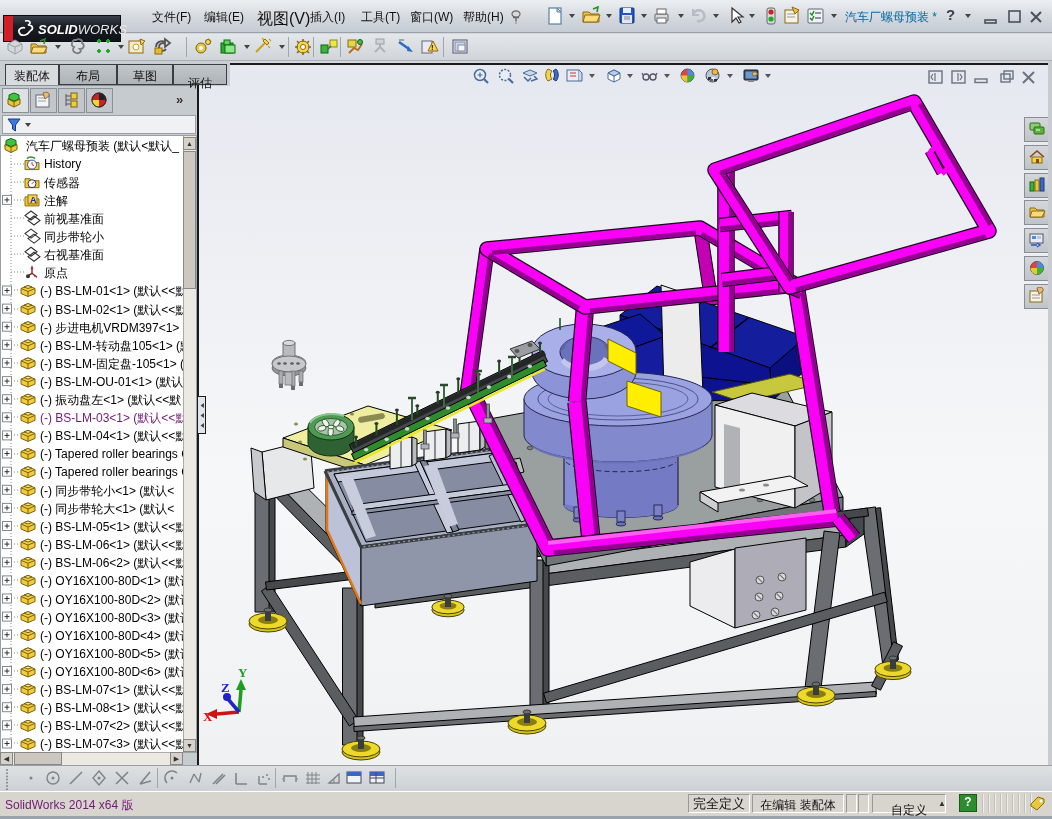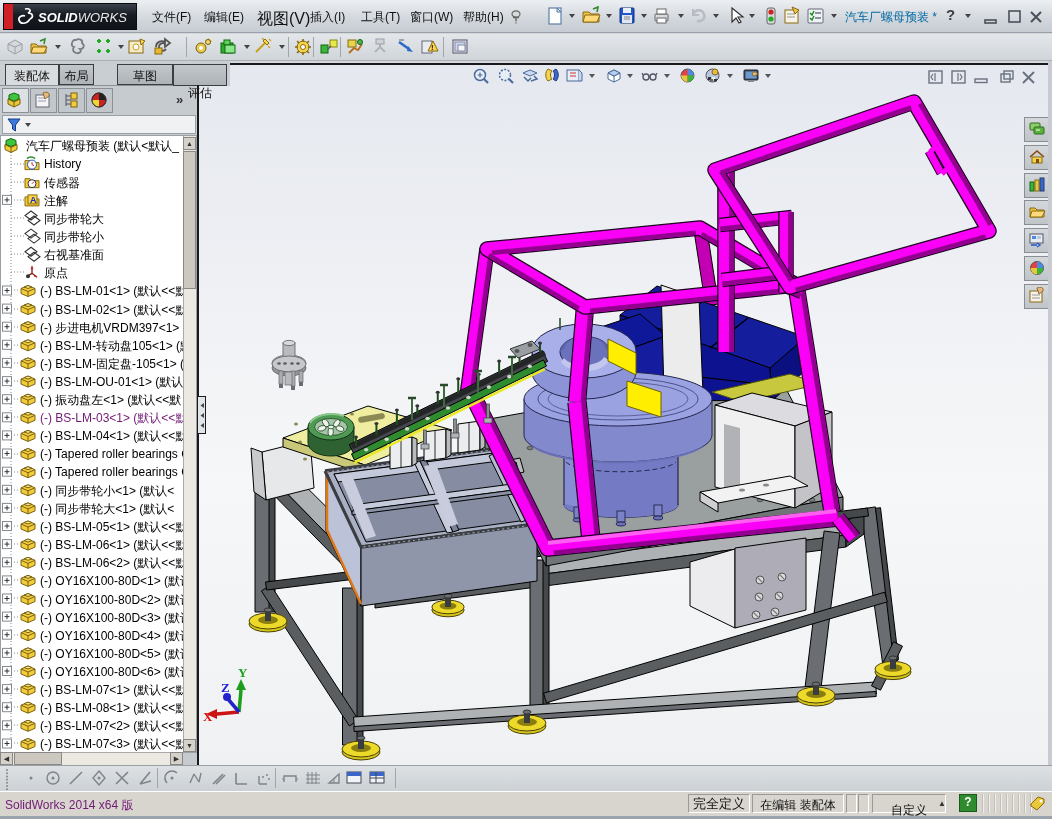--- a/index.html
+++ b/index.html
@@ -303,21 +303,21 @@
 <polygon points="217.0,709.0 217.0,719.0 206.0,714.0" fill="#cc1414"></polygon>
 <line x1="239" y1="712" x2="241" y2="690" stroke="#1e9e1e" stroke-width="3.5" stroke-linecap="butt"></line>
 <polygon points="236.0,690.0 246.0,690.0 241.0,679.0" fill="#1e9e1e"></polygon>
 <line x1="239" y1="712" x2="228" y2="699" stroke="#2222cc" stroke-width="3.5" stroke-linecap="butt"></line>
 <ellipse cx="227" cy="697" rx="4" ry="4" fill="#2222cc"></ellipse>
 <text x="203" y="721" font-size="13" font-weight="bold" fill="#dd1111" font-family="Liberation Serif">X</text>
 <text x="238" y="677" font-size="13" font-weight="bold" fill="#1e9e1e" font-family="Liberation Serif">Y</text>
 <text x="221" y="692" font-size="13" font-weight="bold" fill="#2222dd" font-family="Liberation Serif">Z</text>
   </svg>
 <div class="abs" style="left:0;top:0;width:1052px;height:33px;background:linear-gradient(180deg,#eceff2,#d2d7dd 60%,#c6ccd3);z-index:10;border-bottom:1px solid #9aa0a8"></div>
-<div class="abs" style="left:3px;top:3px;width:134px;height:27px;background:linear-gradient(180deg,#3a414c,#171b22 45%,#10141a);z-index:11;border:1px solid #0a0c10">
+<div class="abs" style="left:3px;top:15px;width:118px;height:27px;background:linear-gradient(180deg,#3a414c,#171b22 45%,#10141a);z-index:11;border:1px solid #0a0c10">
       <div class="abs" style="left:0;top:0;width:9px;height:25px;background:#cf2027"></div>
       <svg class="abs" style="left:12px;top:3px" width="120" height="20" viewBox="0 0 120 20">
         <path d="M9 2 C14 1 16 4 12 6 C17 6 18 10 14 12" fill="none" stroke="#fff" stroke-width="1.7"></path>
       <path d="M14 12 C10 18 4 17 3 13 C2 10 6 8 9 9" fill="none" stroke="#fff" stroke-width="1.7"></path>
         <text x="22" y="15" font-family="Liberation Sans" font-style="italic" font-weight="bold" font-size="13" fill="#ffffff">SOLID<tspan font-weight="normal" fill="#e8e8ea">WORKS</tspan></text>
       </svg>
   </div>
 <div class="abs" style="left:152px;top:9px;font-size:12px;color:#111;z-index:11">文件(F)</div>
 <div class="abs" style="left:204px;top:9px;font-size:12px;color:#111;z-index:11">编辑(E)</div>
 <div class="abs" style="left:257px;top:9px;font-size:16px;color:#111;z-index:11">视图(V)</div>
@@ -494,23 +494,23 @@
 <svg class="abs" style="left:278px;top:44px;z-index:11" width="8" height="6">
     <path d="M1 1 L7 1 L4 5 Z" fill="#444"></path>
   </svg>
 <div class="abs" style="left:186px;top:37px;width:1px;height:20px;background:#a0a6ac;z-index:11"></div>
 <div class="abs" style="left:288px;top:37px;width:1px;height:20px;background:#a0a6ac;z-index:11"></div>
 <div class="abs" style="left:313px;top:37px;width:1px;height:20px;background:#a0a6ac;z-index:11"></div>
 <div class="abs" style="left:340px;top:37px;width:1px;height:20px;background:#a0a6ac;z-index:11"></div>
 <div class="abs" style="left:443px;top:37px;width:1px;height:20px;background:#a0a6ac;z-index:11"></div>
 <div class="abs" style="left:0;top:61px;width:230px;height:25px;background:#c9ced2;z-index:10"></div>
 <div class="abs" style="left:5px;top:64px;width:54px;height:21px;background:#d8dcdf;border:1px solid #3a3e42;border-bottom:none;z-index:12;text-align:center;font-size:12px;color:#111;padding-top:3px">装配体</div>
-<div class="abs" style="left:59px;top:64px;width:35px;height:21px;background:linear-gradient(180deg,#c2c7cb,#aeb3b8);border:1px solid #3a3e42;border-bottom:1px solid #3a3e42;z-index:12;text-align:center;font-size:12px;color:#111;padding-top:3px">布局</div>
+<div class="abs" style="left:59px;top:64px;width:58px;height:21px;background:linear-gradient(180deg,#c2c7cb,#aeb3b8);border:1px solid #3a3e42;border-bottom:1px solid #3a3e42;z-index:12;text-align:center;font-size:12px;color:#111;padding-top:3px">布局</div>
 <div class="abs" style="left:117px;top:64px;width:56px;height:21px;background:linear-gradient(180deg,#c2c7cb,#aeb3b8);border:1px solid #3a3e42;border-bottom:1px solid #3a3e42;z-index:12;text-align:center;font-size:12px;color:#111;padding-top:3px">草图</div>
-<div class="abs" style="left:173px;top:64px;width:54px;height:21px;background:linear-gradient(180deg,#c2c7cb,#aeb3b8);border:1px solid #3a3e42;border-bottom:1px solid #3a3e42;z-index:12;text-align:center;font-size:12px;color:#111;padding-top:20px">评估</div>
+<div class="abs" style="left:173px;top:64px;width:54px;height:21px;background:linear-gradient(180deg,#c2c7cb,#aeb3b8);border:1px solid #3a3e42;border-bottom:1px solid #3a3e42;z-index:12;text-align:center;font-size:12px;color:#111;padding-top:10px">评估</div>
 <div class="abs" style="left:0;top:85px;width:198px;height:680px;background:#c6cbcf;z-index:10;border-top:1px solid #8a9098"></div>
 <div class="abs" style="left:2px;top:88px;width:27px;height:25px;background:#dde1e4;border:1px solid #8a9096;z-index:12"></div>
 <svg class="abs" style="left:6px;top:91px;z-index:13" width="18" height="18">
     <path d="M2 8 L8 5 L14 8 L14 13 L8 16 L2 13 Z" fill="#e8c83a" stroke="#7a6210"></path>
     <path d="M8 2 L13 4 L13 8 L8 10 L3 8 L3 4 Z" fill="#3ec43e" stroke="#116611"></path>
     <path d="M2 8 L8 11 L14 8 M8 11 L8 16" fill="none" stroke="#7a6210"></path>
   </svg>
 <div class="abs" style="left:30px;top:88px;width:27px;height:25px;background:#c2c7cb;border:1px solid #8a9096;z-index:12"></div>
 <svg class="abs" style="left:34px;top:91px;z-index:13" width="18" height="18">
     <rect x="2" y="4" width="13" height="12" fill="#f2f4f6" stroke="#667"></rect>
@@ -824,21 +824,21 @@
 <g transform="translate(20,735.5)">
       <path d="M1 6 L8 3 L15 6 L15 11 L8 14 L1 11 Z" fill="#f2cc3a" stroke="#7a6210"></path>
       <path d="M1 6 L8 9 L15 6 M8 9 L8 14" fill="none" stroke="#7a6210"></path>
       <path d="M8 3 L12 4.5 L8 6 L4 4.5 Z" fill="#f8e88a" stroke="#7a6210"></path>
     </g>
 </svg>
 <div class="abs" style="left:26px;top:138px;width:160px;height:16px;overflow:hidden;white-space:nowrap;font-size:12px;color:#000;z-index:13">汽车厂螺母预装 (默认&lt;默认_</div>
 <div class="abs" style="left:44px;top:157px;width:142px;height:16px;overflow:hidden;white-space:nowrap;font-size:12px;color:#000;z-index:13">History</div>
 <div class="abs" style="left:44px;top:175px;width:142px;height:16px;overflow:hidden;white-space:nowrap;font-size:12px;color:#000;z-index:13">传感器</div>
 <div class="abs" style="left:44px;top:193px;width:142px;height:16px;overflow:hidden;white-space:nowrap;font-size:12px;color:#000;z-index:13">注解</div>
-<div class="abs" style="left:44px;top:211px;width:142px;height:16px;overflow:hidden;white-space:nowrap;font-size:12px;color:#000;z-index:13">同步带轮大</div>
+<div class="abs" style="left:44px;top:211px;width:142px;height:16px;overflow:hidden;white-space:nowrap;font-size:12px;color:#000;z-index:13">前视基准面</div>
 <div class="abs" style="left:44px;top:229px;width:142px;height:16px;overflow:hidden;white-space:nowrap;font-size:12px;color:#000;z-index:13">同步带轮小</div>
 <div class="abs" style="left:44px;top:247px;width:142px;height:16px;overflow:hidden;white-space:nowrap;font-size:12px;color:#000;z-index:13">右视基准面</div>
 <div class="abs" style="left:44px;top:265px;width:142px;height:16px;overflow:hidden;white-space:nowrap;font-size:12px;color:#000;z-index:13">原点</div>
 <div class="abs" style="left:40px;top:283px;width:146px;height:16px;overflow:hidden;white-space:nowrap;font-size:12px;color:#000;z-index:13">(-) BS-LM-01&lt;1&gt; (默认&lt;&lt;默</div>
 <div class="abs" style="left:40px;top:302px;width:146px;height:16px;overflow:hidden;white-space:nowrap;font-size:12px;color:#000;z-index:13">(-) BS-LM-02&lt;1&gt; (默认&lt;&lt;默</div>
 <div class="abs" style="left:40px;top:320px;width:146px;height:16px;overflow:hidden;white-space:nowrap;font-size:12px;color:#000;z-index:13">(-) 步进电机VRDM397&lt;1&gt; (</div>
 <div class="abs" style="left:40px;top:338px;width:146px;height:16px;overflow:hidden;white-space:nowrap;font-size:12px;color:#000;z-index:13">(-) BS-LM-转动盘105&lt;1&gt; (默</div>
 <div class="abs" style="left:40px;top:356px;width:146px;height:16px;overflow:hidden;white-space:nowrap;font-size:12px;color:#000;z-index:13">(-) BS-LM-固定盘-105&lt;1&gt; (默</div>
 <div class="abs" style="left:40px;top:374px;width:146px;height:16px;overflow:hidden;white-space:nowrap;font-size:12px;color:#000;z-index:13">(-) BS-LM-OU-01&lt;1&gt; (默认&lt;</div>
 <div class="abs" style="left:40px;top:392px;width:146px;height:16px;overflow:hidden;white-space:nowrap;font-size:12px;color:#000;z-index:13">(-) 振动盘左&lt;1&gt; (默认&lt;&lt;默</div>

